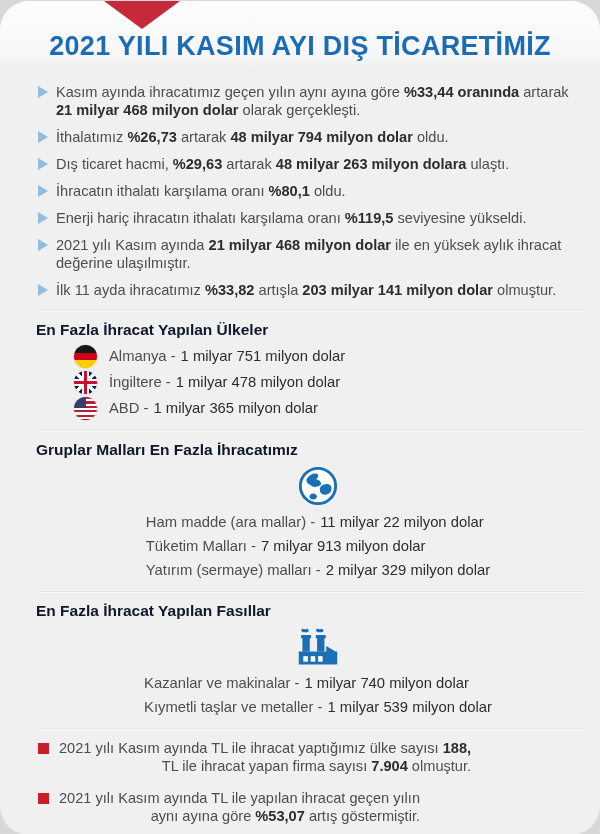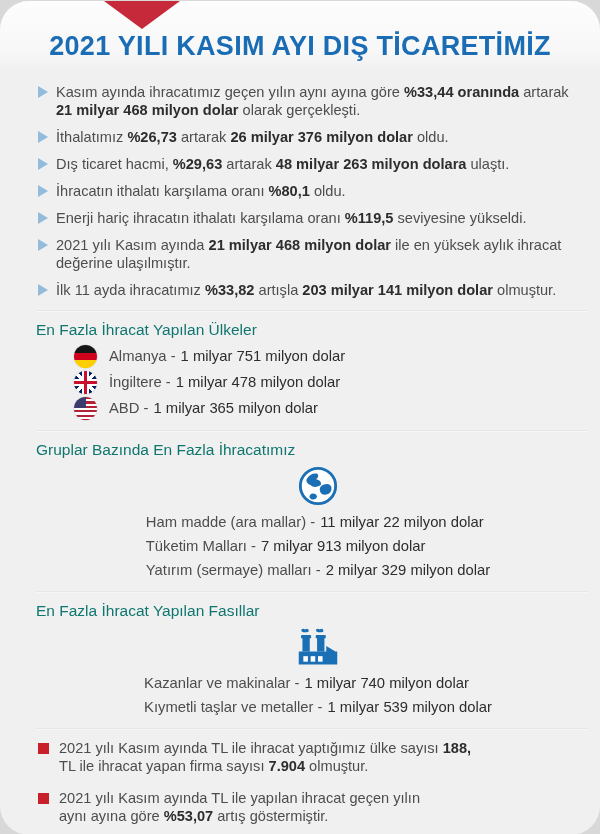--- a/index.html
+++ b/index.html
@@ -19,21 +19,21 @@
   
   .bullets{padding:12px 0 2px;}
   .bullet{display:flex;margin:0 0 9px;}
   .chev{flex:0 0 auto;width:0;height:0;border-left:10px solid #93bbdc;
     border-top:6.5px solid transparent;border-bottom:6.5px solid transparent;margin:2.5px 8px 0 2px;}
   .btxt{margin:0;font-size:14.6px;line-height:18px;color:#4d4d4d;}
   .btxt b,.val,.ntxt b{color:#2d2d2d;}
   .divider{height:2px;background:linear-gradient(180deg,rgba(0,0,0,.07),rgba(255,255,255,.9));}
   
   .sec{padding:7px 0 7px;}
-  .sec h3{margin:2px 0 6px;font-size:15.5px;color:#0f766e;font-weight:normal;}
+  .sec h3{margin:2px 0 6px;font-size:15.5px;color:#0f172a;font-weight:bold;}
   .c-row{display:flex;align-items:center;margin:3px 0 3px 38px;font-size:14.8px;line-height:21px;}
   .lbl{margin-right:5px;}
   .flag{flex:0 0 auto;width:23px;height:23px;border-radius:50%;margin-right:12px;
     box-shadow:0 0 0 .5px rgba(0,0,0,.15);}
   .flag-de{background:linear-gradient(180deg,#161616 0 34%,#d0021b 34% 67%,#ffce00 67% 100%);}
   .flag-uk{background:
     linear-gradient(to right,transparent 42%,#C8102E 42% 58%,transparent 58%),
     linear-gradient(to bottom,transparent 42%,#C8102E 42% 58%,transparent 58%),
     linear-gradient(to right,transparent 33%,#fff 33% 67%,transparent 67%),
     linear-gradient(to bottom,transparent 33%,#fff 33% 67%,transparent 67%),
@@ -44,21 +44,21 @@
     linear-gradient(#3C3B6E,#3C3B6E) 0 0/52% 48% no-repeat,
     repeating-linear-gradient(180deg,#B22234 0 2.2px,#fff 2.2px 4.4px);}
   .iconrow{display:flex;align-items:center;margin-left:12px;flex-direction:column;}
   .icon-col{width:48px;display:flex;justify-content:center;}
   .vline{width:2px;align-self:stretch;background:#2e79b8;margin:1px 12px 1px 8px;}
   .g-row{margin:3px 0;font-size:14.8px;line-height:21px;}
   
   .notes{padding:9px 0 0;}
   .note{display:flex;margin-bottom:14px;}
   .sq{flex:0 0 auto;width:11px;height:11px;background:#c8202a;margin:4px 10px 0 2px;}
-  .ntxt{margin:0;font-size:14.6px;line-height:18px;}
+  .ntxt{margin:0;font-size:14.6px;line-height:18px;text-align:right;}
   
   .footer{display:flex;align-items:center;justify-content:center;padding-top:22px;
     position:relative;left:-34px;gap:11px;}
   .gov-text{color:#0c4a6e;font-weight:bold;font-size:12.5px;line-height:14px;letter-spacing:.2px;}
   .minister-card{background:#fff;padding:5px 22px 6px 12px;
     clip-path:polygon(0 0,100% 0,calc(100% - 13px) 100%,0 100%);
     box-shadow:0 1px 3px rgba(0,0,0,.15);}
   .m-name{color:#0f766e;font-weight:bold;font-size:20px;line-height:19px;}
   .m-title{color:#7a7a7a;font-size:12.5px;letter-spacing:.6px;line-height:15px;}
 </style>
@@ -74,21 +74,21 @@
 
   <div class="content">
 
     <div class="bullets">
       <div class="bullet">
         <span class="chev"></span>
         <p class="btxt"><span>Kasım ayında ihracatımız geçen yılın aynı ayına göre </span><b>%33,44 oranında</b><span> artarak </span><b>21 milyar 468 milyon dolar</b><span> olarak gerçekleşti.</span></p>
       </div>
       <div class="bullet">
         <span class="chev"></span>
-        <p class="btxt"><span>İthalatımız </span><b>%26,73</b><span> artarak </span><b>26 milyar 376 milyon dolar</b><span> oldu.</span></p>
+        <p class="btxt"><span>İthalatımız </span><b>%26,73</b><span> artarak </span><b>48 milyar 794 milyon dolar</b><span> oldu.</span></p>
       </div>
       <div class="bullet">
         <span class="chev"></span>
         <p class="btxt"><span>Dış ticaret hacmi, </span><b>%29,63</b><span> artarak </span><b>48 milyar 263 milyon dolara</b><span> ulaştı.</span></p>
       </div>
       <div class="bullet">
         <span class="chev"></span>
         <p class="btxt"><span>İhracatın ithalatı karşılama oranı </span><b>%80,1</b><span> oldu.</span><b></b><span></span></p>
       </div>
       <div class="bullet">
@@ -122,21 +122,21 @@
       <div class="c-row">
         <span class="flag flag-us"></span>
         <span class="lbl">ABD -</span>
         <span class="val">1 milyar 365 milyon dolar</span>
       </div>
     </div>
 
     <div class="divider"></div>
 
     <div class="sec">
-      <h3>Gruplar Bazında En Fazla İhracatımız</h3>
+      <h3>Gruplar Malları En Fazla İhracatımız</h3>
       <div class="iconrow">
         <div class="icon-col">
           <svg width="42" height="42" viewBox="0 0 44 44">
             <circle cx="22" cy="22" r="18.5" fill="#ffffff" stroke="#1a6fb5" stroke-width="3"></circle>
             <path d="M10 15 q4 -7 11 -6 q3 3 -1 6 q6 1 5 6 q-7 4 -11 0 q-5 -2 -4 -6z" fill="#1a6fb5"></path>
             <path d="M27 21 q7 -3 9 2 q1 6 -5 8 q-6 1 -7 -4 q-1 -4 3 -6z" fill="#1a6fb5"></path>
             <path d="M15 30 q5 -1 6 3 q-1 4 -6 3 q-4 -3 0 -6z" fill="#1a6fb5"></path>
           </svg>
         </div>
         <div class="vline"></div>

